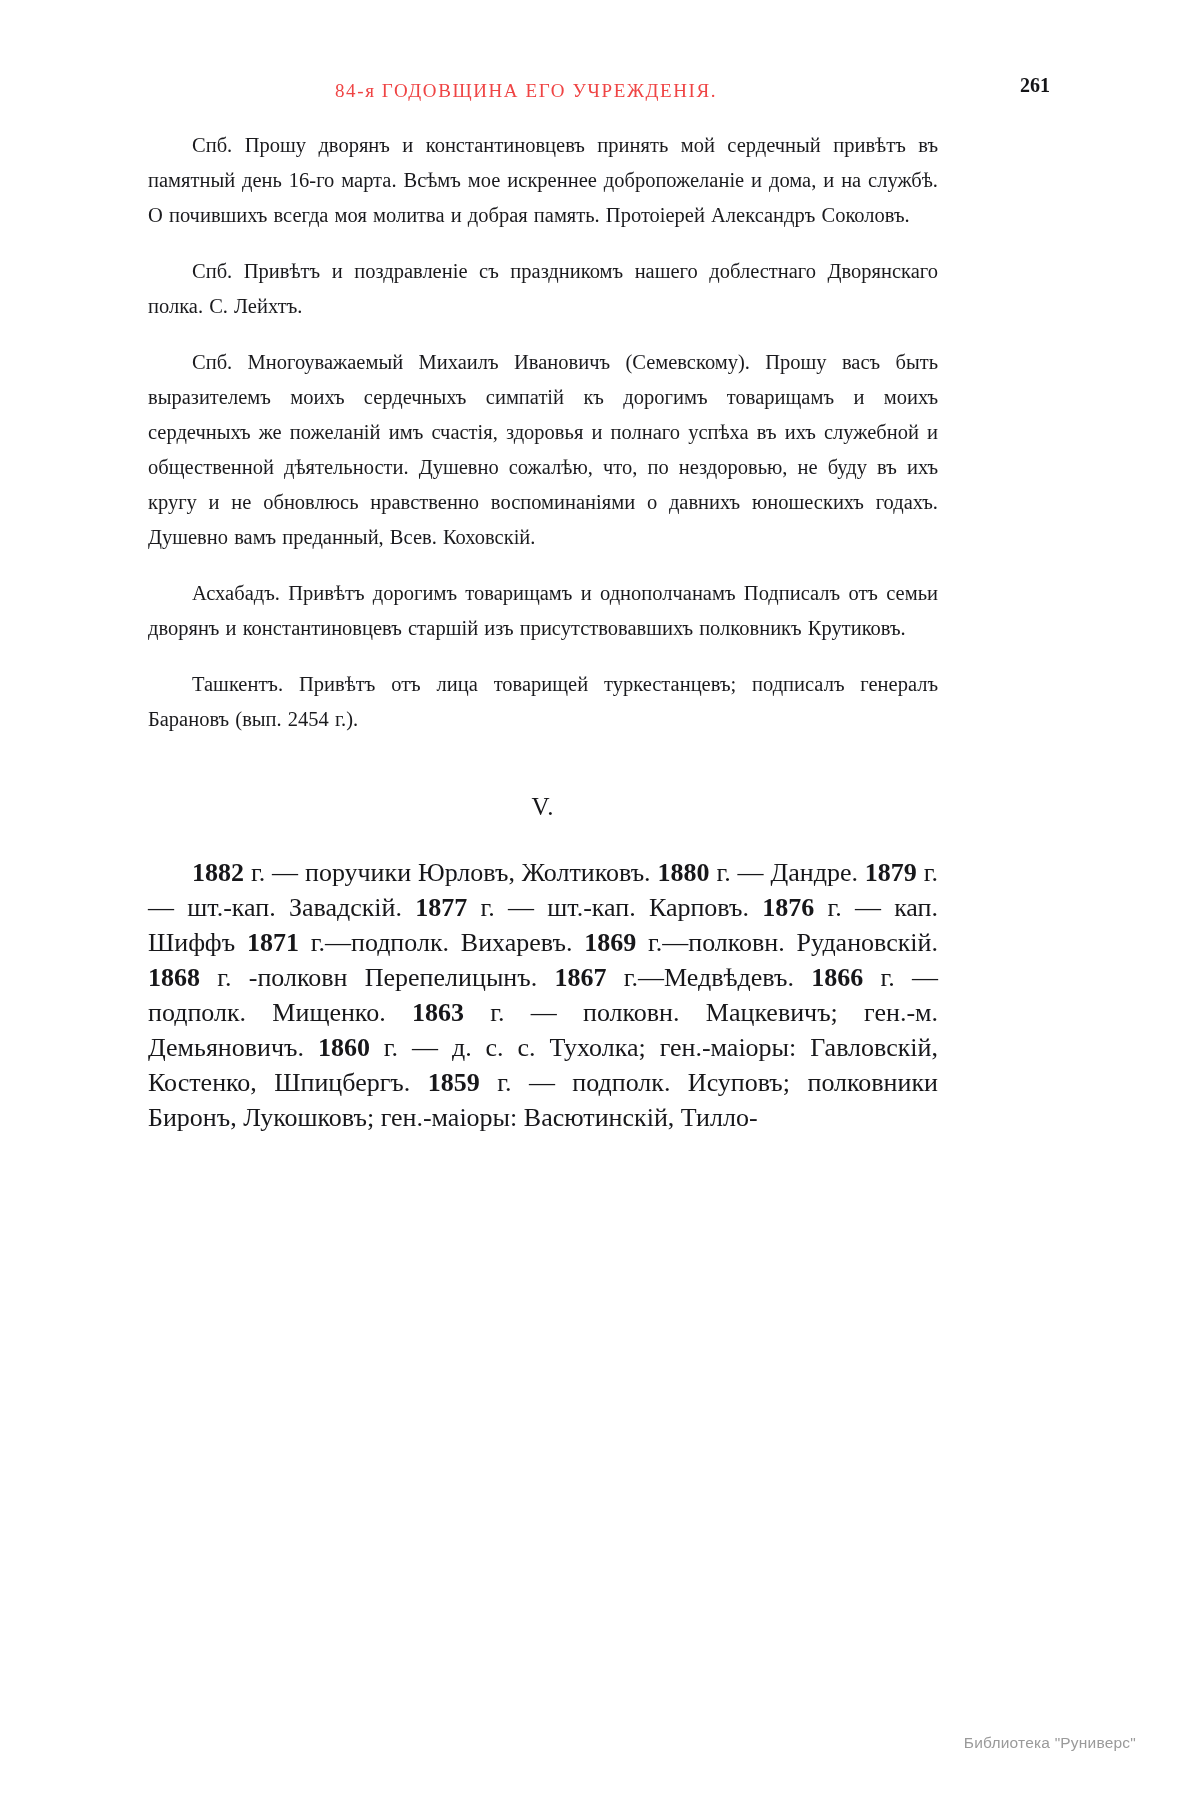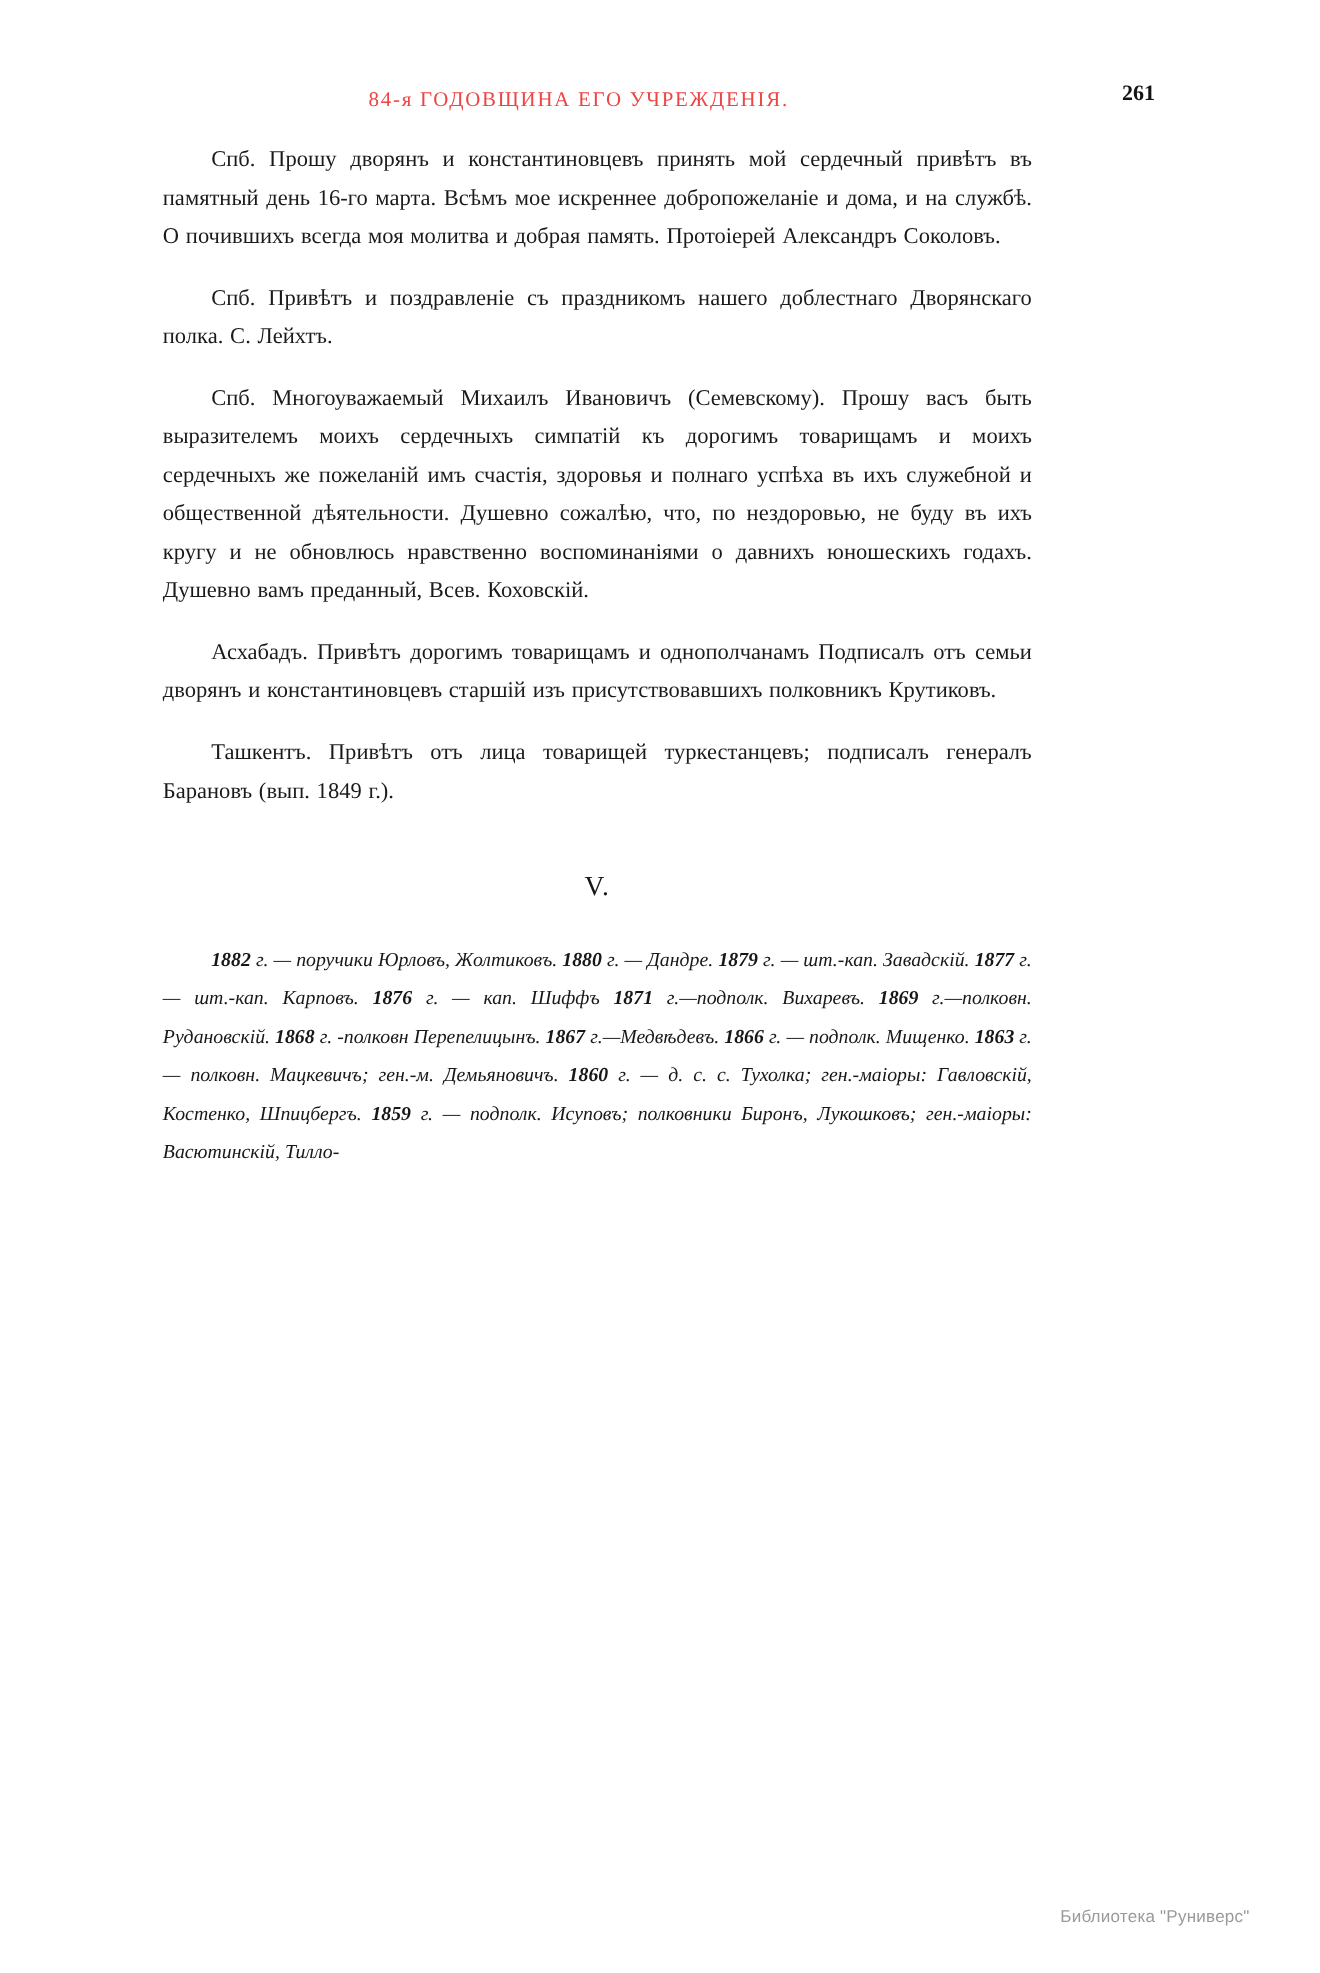--- a/index.html
+++ b/index.html
@@ -76,23 +76,22 @@
     font-size: 20.5px;
     line-height: 35px;
   }
   .years {
     margin-top: 22px;
   }
   .years p {
     margin: 0;
     text-align: justify;
     text-indent: 44px;
-    font-size: 18px;
+    font-size: 26px;
     line-height: 35px;
-    font-style: italic;
   }
   b { font-weight: bold; }
   .watermark {
     position: absolute;
     right: 64px;
     bottom: 42px;
     font-family: "Liberation Sans", sans-serif;
     font-size: 15.5px;
     color: #9a9a9a;
     letter-spacing: 0.2px;
@@ -107,21 +106,21 @@
     <div class="head-title">84-я ГОДОВЩИНА ЕГО УЧРЕЖДЕНІЯ.</div>
     <div class="head-page">261</div>
   </div>
 
   <div class="content">
 
     <p class="para">Спб. Прошу дворянъ и константиновцевъ принять мой сердечный привѣтъ въ памятный день 16-го марта. Всѣмъ мое искреннее добропожеланіе и дома, и на службѣ. О почившихъ всегда моя молитва и добрая память. Протоіерей Александръ Соколовъ.</p>
     <p class="para">Спб. Привѣтъ и поздравленіе съ праздникомъ нашего доблестнаго Дворянскаго полка. С. Лейхтъ.</p>
     <p class="para">Спб. Многоуважаемый Михаилъ Ивановичъ (Семевскому). Прошу васъ быть выразителемъ моихъ сердечныхъ симпатій къ дорогимъ товарищамъ и моихъ сердечныхъ же пожеланій имъ счастія, здоровья и полнаго успѣха въ ихъ служебной и общественной дѣятельности. Душевно сожалѣю, что, по нездоровью, не буду въ ихъ кругу и не обновлюсь нравственно воспоминаніями о давнихъ юношескихъ годахъ. Душевно вамъ преданный, Всев. Коховскій.</p>
     <p class="para">Асхабадъ. Привѣтъ дорогимъ товарищамъ и однополчанамъ Подписалъ отъ семьи дворянъ и константиновцевъ старшій изъ присутствовавшихъ полковникъ Крутиковъ.</p>
-    <p class="para">Ташкентъ. Привѣтъ отъ лица товарищей туркестанцевъ; подписалъ генералъ Барановъ (вып. 1849 г.).</p>
+    <p class="para">Ташкентъ. Привѣтъ отъ лица товарищей туркестанцевъ; подписалъ генералъ Барановъ (вып. 2454 г.).</p>
 
     <div class="section-num">V.</div>
 
 
     <div class="years">
       <p id="grads"><b>1882</b><span> г. — поручики Юрловъ, Жолтиковъ. </span><b>1880</b><span> г. — Дандре. </span><b>1879</b><span> г. — шт.-кап. Завадскій. </span><b>1877</b><span> г. — шт.-кап. Карповъ. </span><b>1876</b><span> г. — кап. Шиффъ </span><b>1871</b><span> г.—подполк. Вихаревъ. </span><b>1869</b><span> г.—полковн. Рудановскій. </span><b>1868</b><span> г. -полковн Перепелицынъ. </span><b>1867</b><span> г.—Медвѣдевъ. </span><b>1866</b><span> г. — подполк. Мищенко. </span><b>1863</b><span> г. — полковн. Мацкевичъ; ген.-м. Демьяновичъ. </span><b>1860</b><span> г. — д. с. с. Тухолка; ген.-маіоры: Гавловскій, Костенко, Шпицбергъ. </span><b>1859</b><span> г. — подполк. Исуповъ; полковники Биронъ, Лукошковъ; ген.-маіоры: Васютинскій, Тилло-</span></p>
     </div>
 
   </div>
 

